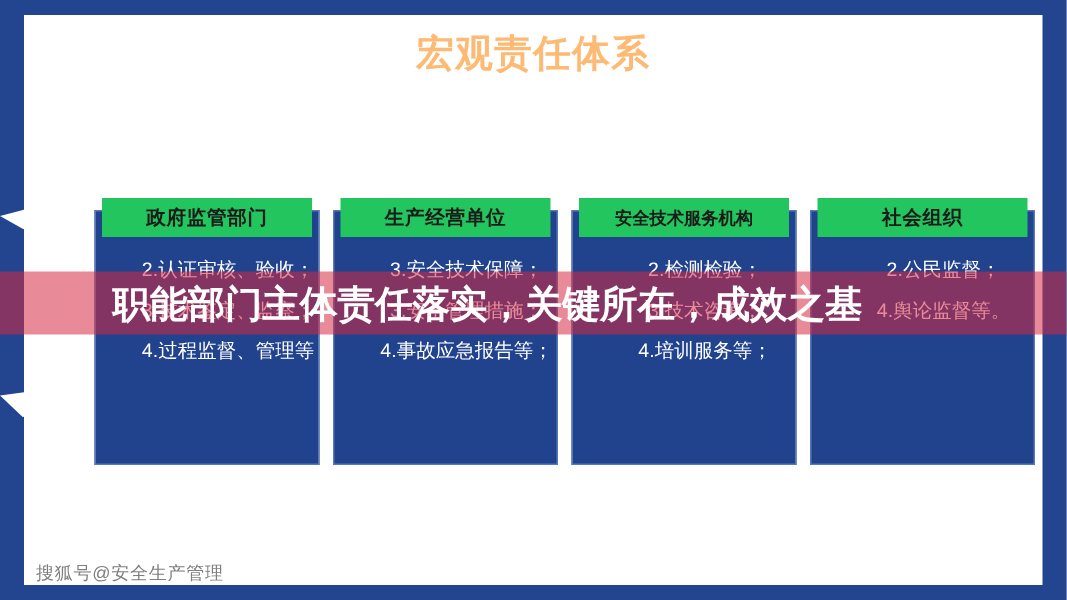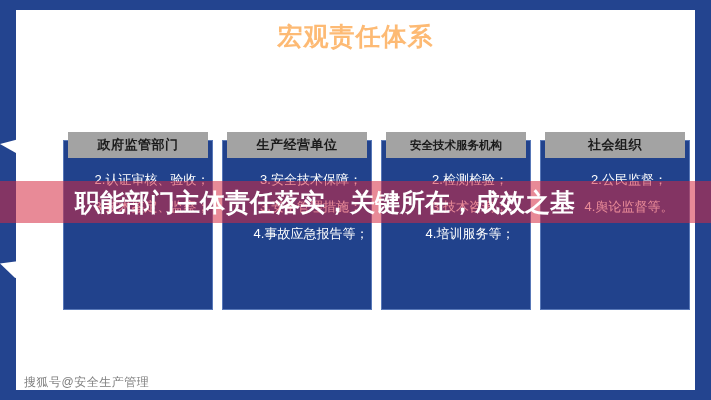--- a/index.html
+++ b/index.html
@@ -36,21 +36,21 @@
   .col.c4{left:540px;}
 
   
   .panel{
     position:absolute;left:0;top:8px;width:150px;height:170px;
     background:#21428c;border:1px solid #5878b8;box-sizing:border-box;
   }
   
   .tab{
     position:absolute;left:5px;top:0;width:140px;height:26px;
-    background:#a3a3a3;
+    background:#22c55e;
     display:flex;align-items:center;justify-content:center;
     color:#1b1b1b;font-size:13px;font-weight:bold;letter-spacing:.5px;
     z-index:3;white-space:nowrap;
   }
   .tab.small{font-size:11.5px;letter-spacing:0;}
   
   .items{
     position:absolute;left:0;top:34px;width:178px;
     z-index:2;
     color:#ffffff;font-size:13px;line-height:27px;text-align:center;
@@ -90,20 +90,21 @@
 <div id="title">宏观责任体系</div>
 
 <div id="cols">
 
   <div class="col c1">
     <div class="panel"></div>
     <div class="tab">政府监管部门</div>
     <div class="items">
       <div class="item">2.认证审核、验收；</div>
       <div class="item">3.技术鉴定、监察；</div>
+      <div class="item">4.过程监督、管理等</div>
     </div>
   </div>
 
   <div class="col c2">
     <div class="panel"></div>
     <div class="tab">生产经营单位</div>
     <div class="items">
       <div class="item">3.安全技术保障；</div>
       <div class="item">3.安全管理措施；</div>
       <div class="item">4.事故应急报告等；</div>

